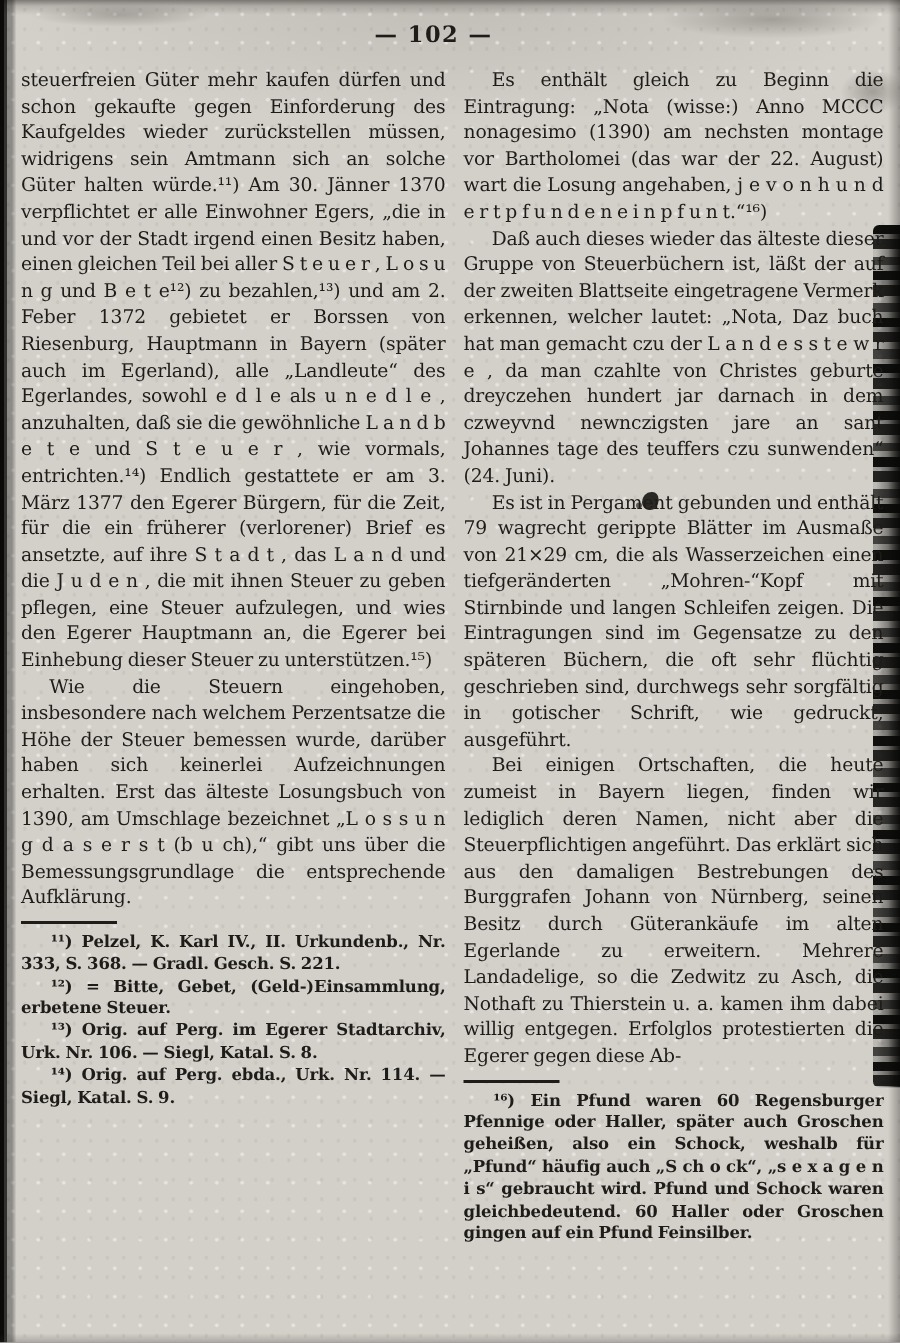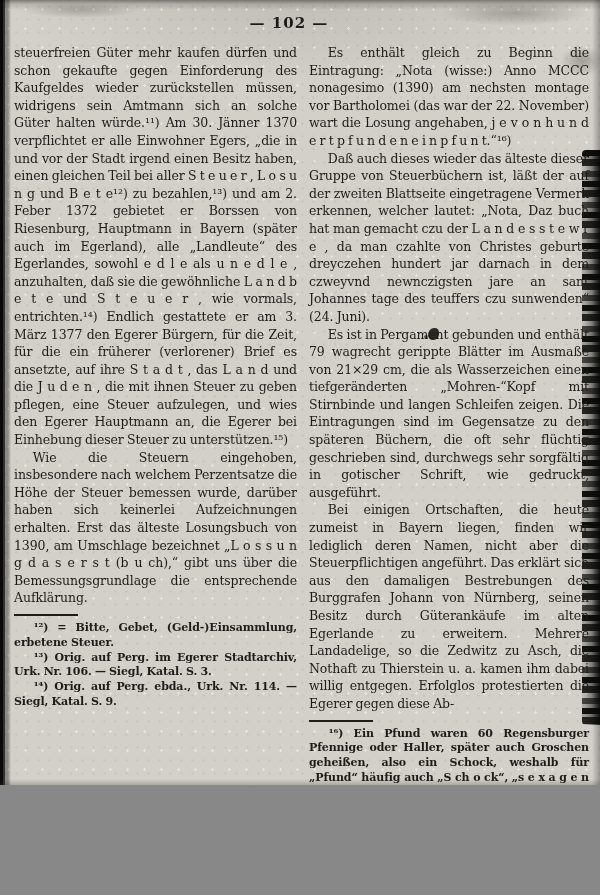--- a/index.html
+++ b/index.html
@@ -1,18 +1,18 @@
 <!DOCTYPE html>
 <html lang="de" style="--paper: #d3d0ca; --ink: #1e1c19;"><head>
 <meta charset="utf-8">
 <style>
   html,body { margin:0; padding:0; background:#888; }
   .page {
     position:relative;
-    width:600px; height:785px;
+    width:600px; height:895px;
     background:var(--paper,#d3d0ca);
     overflow:hidden;
     font-family:"DejaVu Serif", serif;
     color:var(--ink,#1e1c19);
   }
   
   .page::before {
     content:""; position:absolute; inset:0; pointer-events:none;
     background-image:
       radial-gradient(rgba(40,38,34,0.06) 1px, transparent 1.4px),
@@ -91,28 +91,29 @@
   <div class="header">
     <span class="page-number">— 102 —</span>
   </div>
 
   <div class="columns">
 
     <div class="col col-left">
       <p class="body no-indent">steuerfreien Güter mehr kaufen dürfen und schon gekaufte gegen Einforderung des Kaufgeldes wieder zurückstellen müssen, widrigens sein Amtmann sich an solche Güter halten würde.¹¹) Am 30. Jänner 1370 verpflichtet er alle Einwohner Egers, „die in und vor der Stadt irgend einen Besitz haben, einen gleichen Teil bei aller S t e u e r , L o s u n g und B e t e¹²) zu bezahlen,¹³) und am 2. Feber 1372 gebietet er Borssen von Riesenburg, Hauptmann in Bayern (später auch im Egerland), alle „Landleute“ des Egerlandes, sowohl e d l e als u n e d l e , anzuhalten, daß sie die gewöhnliche L a n d b e t e und S t e u e r , wie vormals, entrichten.¹⁴) Endlich gestattete er am 3. März 1377 den Egerer Bürgern, für die Zeit, für die ein früherer (verlorener) Brief es ansetzte, auf ihre S t a d t , das L a n d und die J u d e n , die mit ihnen Steuer zu geben pflegen, eine Steuer aufzulegen, und wies den Egerer Hauptmann an, die Egerer bei Einhebung dieser Steuer zu unterstützen.¹⁵)</p>
       <p class="body">Wie die Steuern eingehoben, insbesondere nach welchem Perzentsatze die Höhe der Steuer bemessen wurde, darüber haben sich keinerlei Aufzeichnungen erhalten. Erst das älteste Losungsbuch von 1390, am Umschlage bezeichnet „L o s s u n g  d a s  e r s t  (b u ch),“ gibt uns über die Bemessungsgrundlage die entsprechende Aufklärung.</p>
       <div class="fn-rule"></div>
+      <p class="fn">¹¹) Pelzel, K. Karl IV., II. Urkundenb., Nr. 333, S. 368. — Gradl. Gesch. S. 221.</p>
       <p class="fn">¹²) = Bitte, Gebet, (Geld-)Einsammlung, erbetene Steuer.</p>
-      <p class="fn">¹³) Orig. auf Perg. im Egerer Stadtarchiv, Urk. Nr. 106. — Siegl, Katal. S. 3.</p>
+      <p class="fn">¹³) Orig. auf Perg. im Egerer Stadtarchiv, Urk. Nr. 106. — Siegl, Katal. S. 8.</p>
       <p class="fn">¹⁴) Orig. auf Perg. ebda., Urk. Nr. 114. — Siegl, Katal. S. 9.</p>
 
     </div>
 
     <div class="col col-right">
-      <p class="body">Es enthält gleich zu Beginn die Eintragung: „Nota (wisse:) Anno MCCC nonagesimo (1390) am nechsten montage vor Bartholomei (das war der 22. November) wart die Losung angehaben, j e  v o n  h u n d e r t  p f u n d e n  e i n  p f u n t.“¹⁶)</p>
+      <p class="body">Es enthält gleich zu Beginn die Eintragung: „Nota (wisse:) Anno MCCC nonagesimo (1390) am nechsten montage vor Bartholomei (das war der 22. August) wart die Losung angehaben, j e  v o n  h u n d e r t  p f u n d e n  e i n  p f u n t.“¹⁶)</p>
       <p class="body">Daß auch dieses wieder das älteste dieser Gruppe von Steuerbüchern ist, läßt der auf der zweiten Blattseite eingetragene Vermerk erkennen, welcher lautet: „Nota, Daz buch hat man gemacht czu der L a n d e s  s t e w r e , da man czahlte von Christes geburte dreyczehen hundert jar darnach in dem czweyvnd newnczigsten jare an sant Johannes tage des teuffers czu sunwenden“ (24. Juni).</p>
       <p class="body">Es ist in Pergament gebunden und enthält 79 wagrecht gerippte Blätter im Ausmaße von 21×29 cm, die als Wasserzeichen einen tiefgeränderten „Mohren-“Kopf mit Stirnbinde und langen Schleifen zeigen. Die Eintragungen sind im Gegensatze zu den späteren Büchern, die oft sehr flüchtig geschrieben sind, durchwegs sehr sorgfältig in gotischer Schrift, wie gedruckt, ausgeführt.</p>
       <p class="body">Bei einigen Ortschaften, die heute zumeist in Bayern liegen, finden wir lediglich deren Namen, nicht aber die Steuerpflichtigen angeführt. Das erklärt sich aus den damaligen Bestrebungen des Burggrafen Johann von Nürnberg, seinen Besitz durch Güterankäufe im alten Egerlande zu erweitern. Mehrere Landadelige, so die Zedwitz zu Asch, die Nothaft zu Thierstein u. a. kamen ihm dabei willig entgegen. Erfolglos protestierten die Egerer gegen diese Ab-</p>
       <div class="fn-rule"></div>
       <p class="fn">¹⁶) Ein Pfund waren 60 Regensburger Pfennige oder Haller, später auch Groschen geheißen, also ein Schock, weshalb für „Pfund“ häufig auch „S ch o ck“, „s e x a g e n i s“ gebraucht wird. Pfund und Schock waren gleichbedeutend. 60 Haller oder Groschen gingen auf ein Pfund Feinsilber.</p>
     </div>
 
   </div>
 </div>
 

